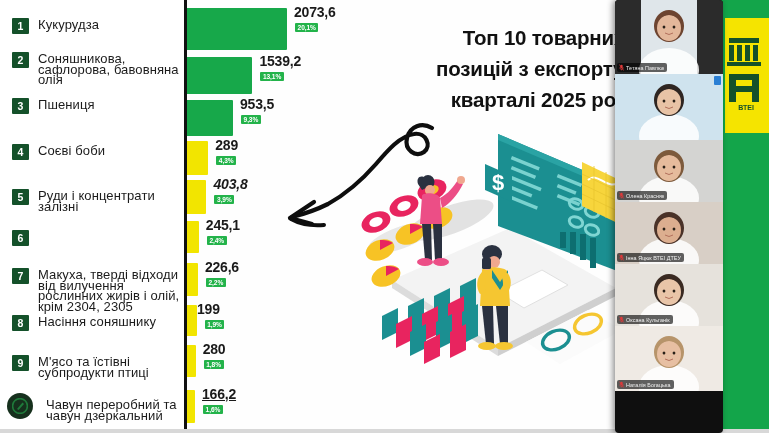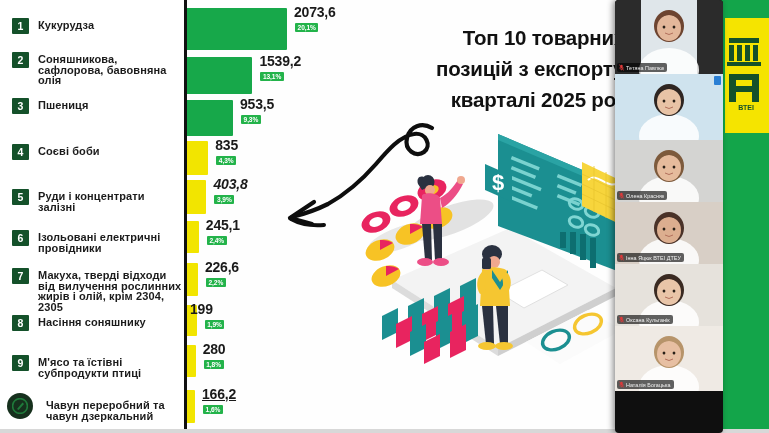--- a/index.html
+++ b/index.html
@@ -55,24 +55,24 @@
     width: 26px; height: 26px;
     border-radius: 50%;
     background: #16301d;
     position: relative;
     margin-left: -5px;
     margin-top: -5px;
     color: transparent;
   }
   .rank.circle svg { position:absolute; left:5px; top:5px; }
   .legend-label {
-    font-size: 11px;
+    font-size: 13px;
     line-height: 10.6px;
     color: #1b1b1b;
-    font-weight: 700;
+    font-weight: 400;
     letter-spacing: .1px;
     padding-top: 2px;
   }
 
   
   .axis {
     position: absolute;
     left: 184px; top: -2px;
     width: 2.5px; height: 431px;
     background: #111111;
@@ -204,21 +204,20 @@
         <div class="legend-item" style="top: 144px;">
           <div class="rank">4</div>
           <div class="legend-label">Соєві боби</div>
         </div>
         <div class="legend-item" style="top: 189px;">
           <div class="rank">5</div>
           <div class="legend-label">Руди і концентрати залізні</div>
         </div>
         <div class="legend-item" style="top: 230px;">
           <div class="rank">6</div>
-          <div class="legend-label">Ізольовані електричні провідники</div>
         </div>
         <div class="legend-item" style="top: 268px;">
           <div class="rank">7</div>
           <div class="legend-label">Макуха, тверді відходи від вилучення рослинних жирів і олій, крім 2304, 2305</div>
         </div>
         <div class="legend-item" style="top: 315px;">
           <div class="rank">8</div>
           <div class="legend-label">Насіння соняшнику</div>
         </div>
         <div class="legend-item" style="top: 355px;">
@@ -249,41 +248,41 @@
           <div class="bar-value" style="left: 72.3887px;">1539,2</div>
           <div class="bar-pct" style="left: 73.3887px; top: 15px;">13,1%</div>
         </div>
         <div class="bar-row" style="top: 100px; height: 36px; width: 230px;">
           <div class="bar" style="width: 45.9828px; background: rgb(23, 168, 74);"></div>
           <div class="bar-value" style="left: 52.9828px;">953,5</div>
           <div class="bar-pct" style="left: 53.9828px; top: 15px;">9,3%</div>
         </div>
         <div class="bar-row" style="top: 141px; height: 34px; width: 230px;">
           <div class="bar" style="width: 21.2674px; background: rgb(242, 229, 0);"></div>
-          <div class="bar-value" style="left: 28.2674px;">835</div>
+          <div class="bar-value" style="left: 28.2674px;">289</div>
           <div class="bar-pct" style="left: 29.2674px; top: 15px;">4,3%</div>
         </div>
         <div class="bar-row" style="top: 180px; height: 34px; width: 230px;">
           <div class="bar" style="width: 19.4734px; background: rgb(242, 229, 0);"></div>
           <div class="bar-value" style="left: 26.4734px; font-style: italic;">403,8</div>
           <div class="bar-pct" style="left: 27.4734px; top: 15px;">3,9%</div>
         </div>
         <div class="bar-row" style="top: 221px; height: 32px; width: 230px;">
           <div class="bar" style="width: 11.82px; background: rgb(242, 229, 0);"></div>
           <div class="bar-value" style="left: 18.82px;">245,1</div>
           <div class="bar-pct" style="left: 19.82px; top: 15px;">2,4%</div>
         </div>
         <div class="bar-row" style="top: 263px; height: 33px; width: 230px;">
           <div class="bar" style="width: 10.9279px; background: rgb(242, 229, 0);"></div>
           <div class="bar-value" style="left: 17.9279px;">226,6</div>
           <div class="bar-pct" style="left: 18.9279px; top: 15px;">2,2%</div>
         </div>
         <div class="bar-row" style="top: 305px; height: 31px; width: 230px;">
           <div class="bar" style="width: 9.59684px; background: rgb(242, 229, 0);"></div>
-          <div class="bar-value" style="left: 3px;">199</div>
+          <div class="bar-value" style="left: 10px;">199</div>
           <div class="bar-pct" style="left: 17.5968px; top: 15px;">1,9%</div>
         </div>
         <div class="bar-row" style="top: 345px; height: 32px; width: 230px;">
           <div class="bar" style="width: 8.68056px; background: rgb(242, 229, 0);"></div>
           <div class="bar-value" style="left: 15.6806px;">280</div>
           <div class="bar-pct" style="left: 16.6806px; top: 15px;">1,8%</div>
         </div>
         <div class="bar-row" style="top: 390px; height: 33px; width: 230px;">
           <div class="bar" style="width: 8.01505px; background: rgb(242, 229, 0);"></div>
           <div class="bar-value" style="left: 15.015px; text-decoration: underline;">166,2</div>

